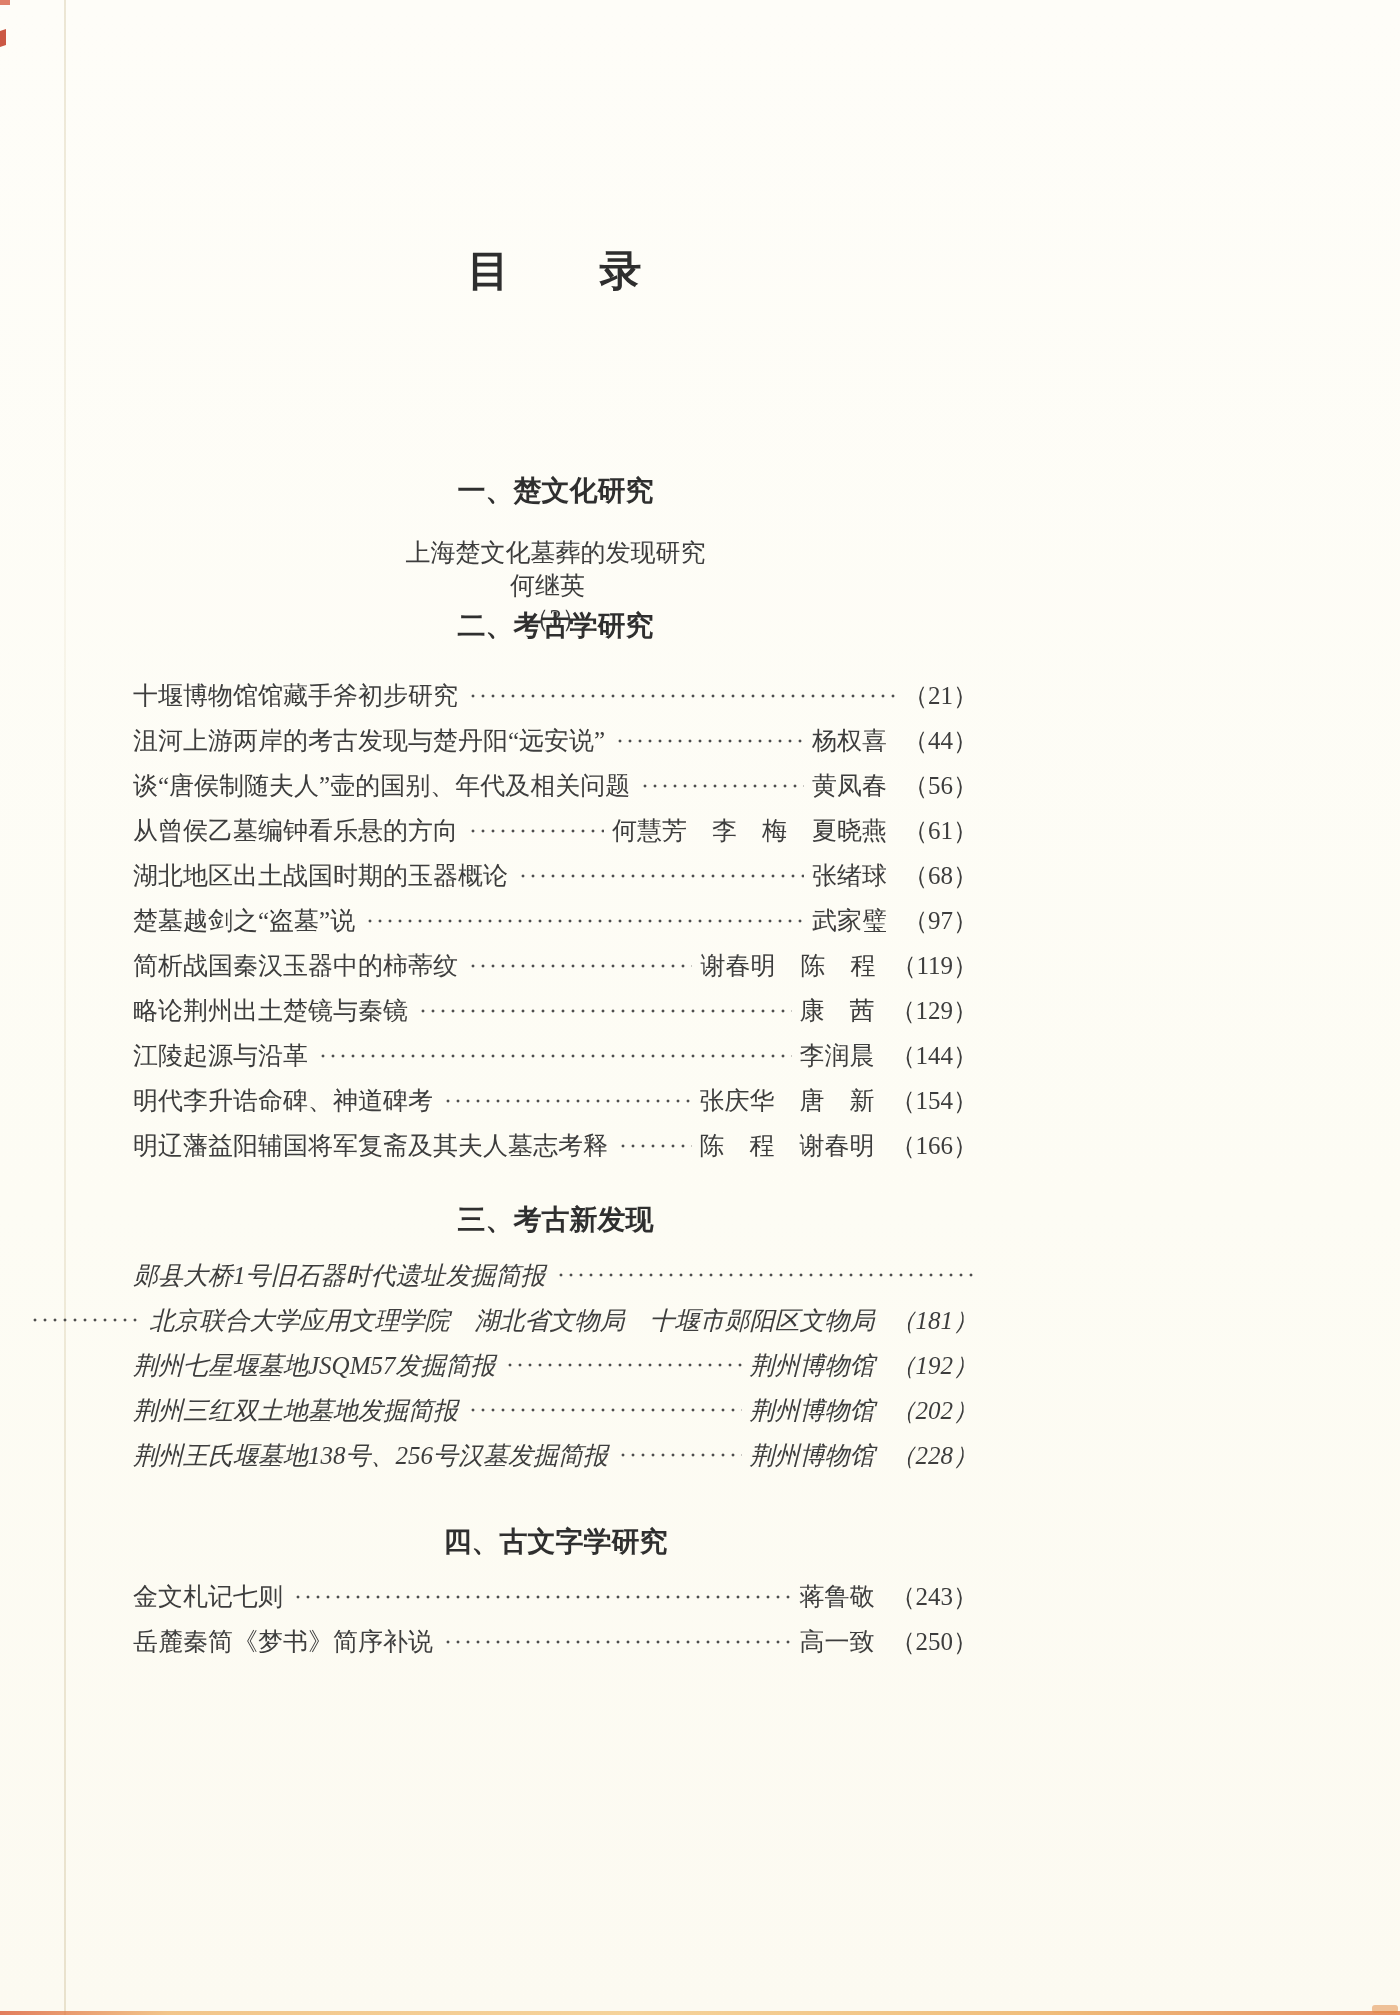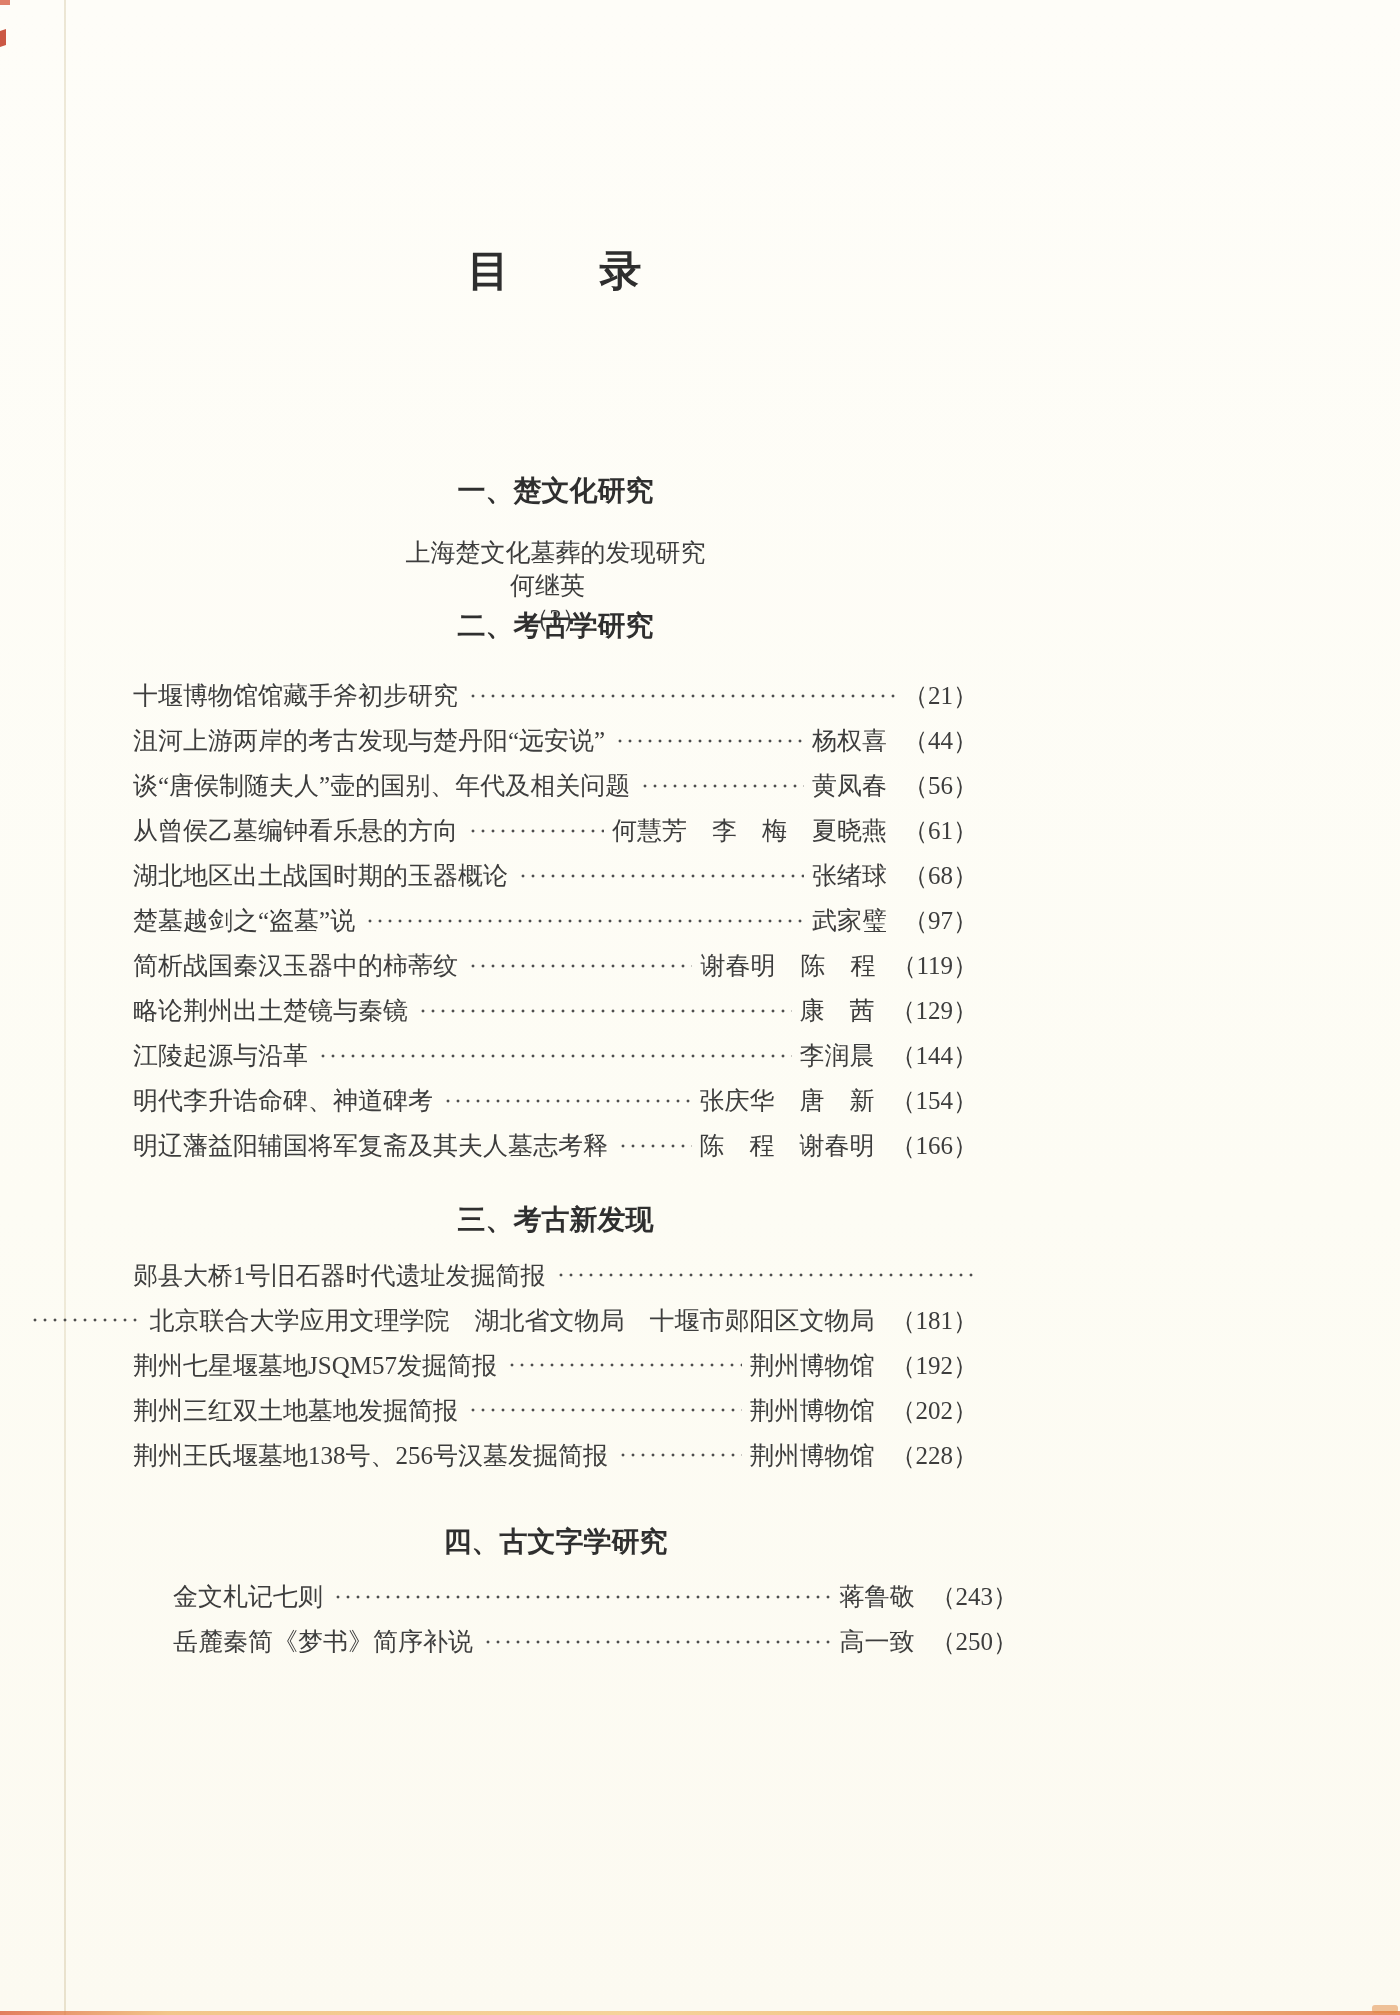--- a/index.html
+++ b/index.html
@@ -27,22 +27,22 @@
 
   .section-heading{text-align:center;font-family:"Liberation Sans", sans-serif;font-weight:700;font-size:28px;color:#2f2f2f;line-height:1.2;}
   .sh-1{margin-top:182px;}
   .sh-2{margin-top:26px;}
   .sh-3{margin-top:35px;}
   .sh-4{margin-top:47px;}
 
   .rows{width:100%;}
   .rows-1{margin-top:28px;}
   .rows-2{margin-top:31px;}
-  .rows-3{margin-top:16px;}
-  .rows-4{margin-top:16px;margin-left:40px;}
+  .rows-3{margin-top:16px;font-style:italic;}
+  .rows-4{margin-top:16px;}
 
   .row{display:flex;align-items:center;height:45px;font-size:25px;color:#3d3d3d;}
   .rows-1 .row{height:47px;flex-direction:column;}
   .row-title{white-space:nowrap;}
   .leader{flex:1 1 auto;min-width:34px;height:10px;margin:0 8px 0 10px;align-self:center;
     background-image:radial-gradient(circle,#4d4d4d 1.3px,rgba(0,0,0,0) 1.7px);
     background-size:10px 10px;background-repeat:repeat-x;background-position:0 center;}
   .leader-full{margin-right:0;}
   .leader-short{flex:0 0 112px;min-width:112px;}
   .row-authors{white-space:nowrap;margin-right:16px;}

